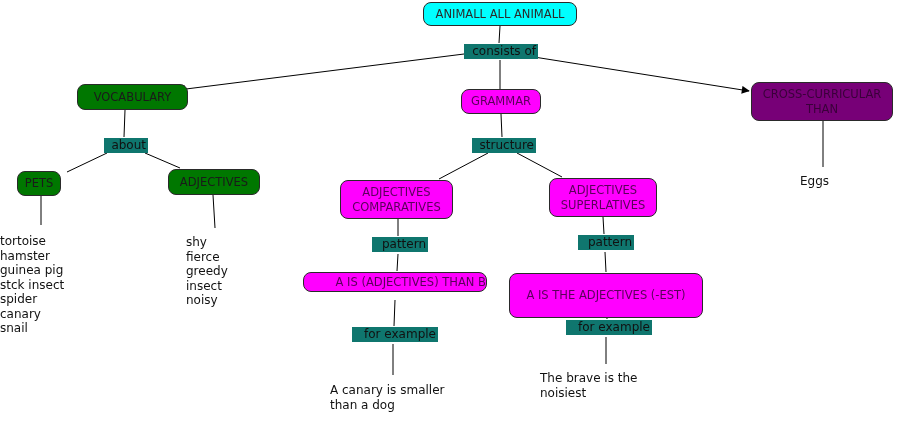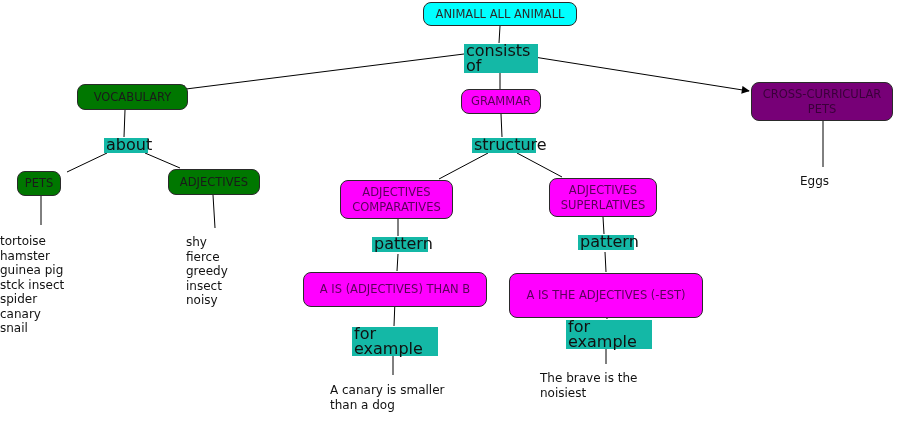--- a/index.html
+++ b/index.html
@@ -7,22 +7,22 @@
          font-family: "DejaVu Sans", "Liberation Sans", sans-serif; }
   #links { position:absolute; left:0; top:0; width:897px; height:422px; }
   .node { position:absolute; box-sizing:border-box; border:1px solid #2a2a2a;
           border-radius:8px; display:flex; align-items:center; justify-content:center;
           text-align:center; font-size:11.5px; line-height:15px; color:#333; cursor:pointer; }
   .node span { white-space:pre-line; }
   .cyan { background:#00ffff; color:#2b2b2b; }
   .green { background:#007700; color:#1a1a1a; }
   .magenta { background:#ff00ff; color:#5a005a; }
   .purple { background:#770077; color:#3a003a; }
-  .label { position:absolute; font-size:16px; line-height:14.5px; color:#111;
-           text-align:left; white-space:pre-line; background:#14b8a6; padding:0 2px; }
+  .label { position:absolute; font-size:12px; line-height:14.5px; color:#111;
+           text-align:right; white-space:pre-line; background:#0f766e; padding:0 2px; }
   .leaf { position:absolute; font-size:12px; line-height:14.5px; color:#111;
           text-align:left; white-space:pre-line; }
 </style>
 </head>
 <body>
 
 <svg id="links" xmlns="http://www.w3.org/2000/svg">
   <defs>
     <marker id="arrow" viewBox="0 0 10 10" refX="9" refY="5" markerWidth="10" markerHeight="8" orient="auto" markerUnits="userSpaceOnUse">
       <path d="M0,0 L10,5 L0,10 z" fill="#000"></path>
@@ -81,42 +81,42 @@
 <div class="node green" style="left:77px;top:84px;width:111px;height:26px;">
   <span>VOCABULARY</span>
 </div>
 
 <div class="node magenta" style="left:461px;top:89px;width:80px;height:25px;">
   <span>GRAMMAR</span>
 </div>
 
 <div class="node purple" style="left:751px;top:82px;width:142px;height:39px;">
   <span>CROSS-CURRICULAR
-PETS</span>
+THAN</span>
 </div>
 
 <div class="node green" style="left:17px;top:171px;width:44px;height:25px;">
   <span>PETS</span>
 </div>
 
 <div class="node green" style="left:168px;top:169px;width:92px;height:26px;">
   <span>ADJECTIVES</span>
 </div>
 
 <div class="node magenta" style="left:340px;top:180px;width:113px;height:39px;">
   <span>ADJECTIVES
 COMPARATIVES</span>
 </div>
 
 <div class="node magenta" style="left:549px;top:178px;width:108px;height:39px;">
   <span>ADJECTIVES
 SUPERLATIVES</span>
 </div>
 
-<div class="node magenta" style="left:303px;top:272px;width:184px;height:35px;">
+<div class="node magenta" style="left:303px;top:272px;width:184px;height:20px;justify-content:flex-end;">
   <span>A IS (ADJECTIVES) THAN B</span>
 </div>
 
 <div class="node magenta" style="left:509px;top:273px;width:194px;height:45px;">
   <span>A IS THE ADJECTIVES (-EST)</span>
 </div>
 
 <div class="label" style="left:464px;top:44px;width:70px;">consists of</div>
 <div class="label" style="left:104px;top:138px;width:40px;">about</div>
 <div class="label" style="left:472px;top:138px;width:60px;">structure</div>

